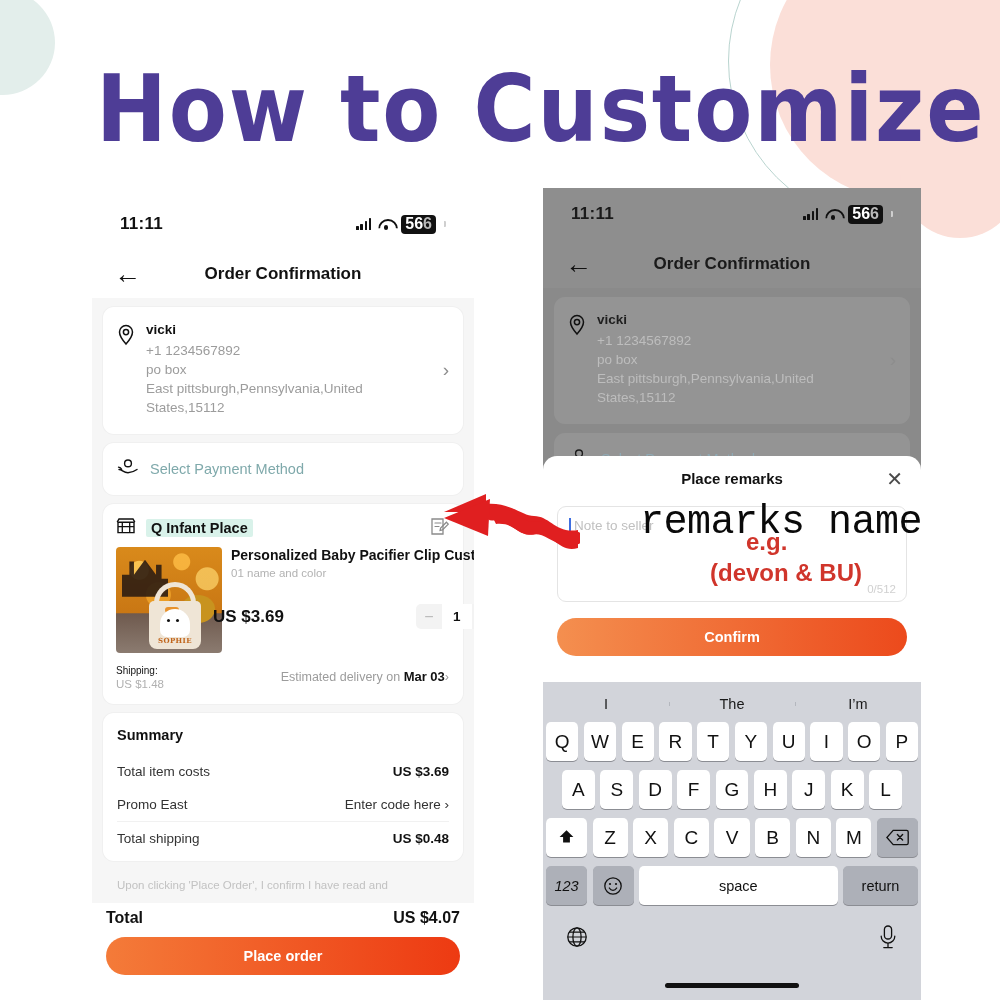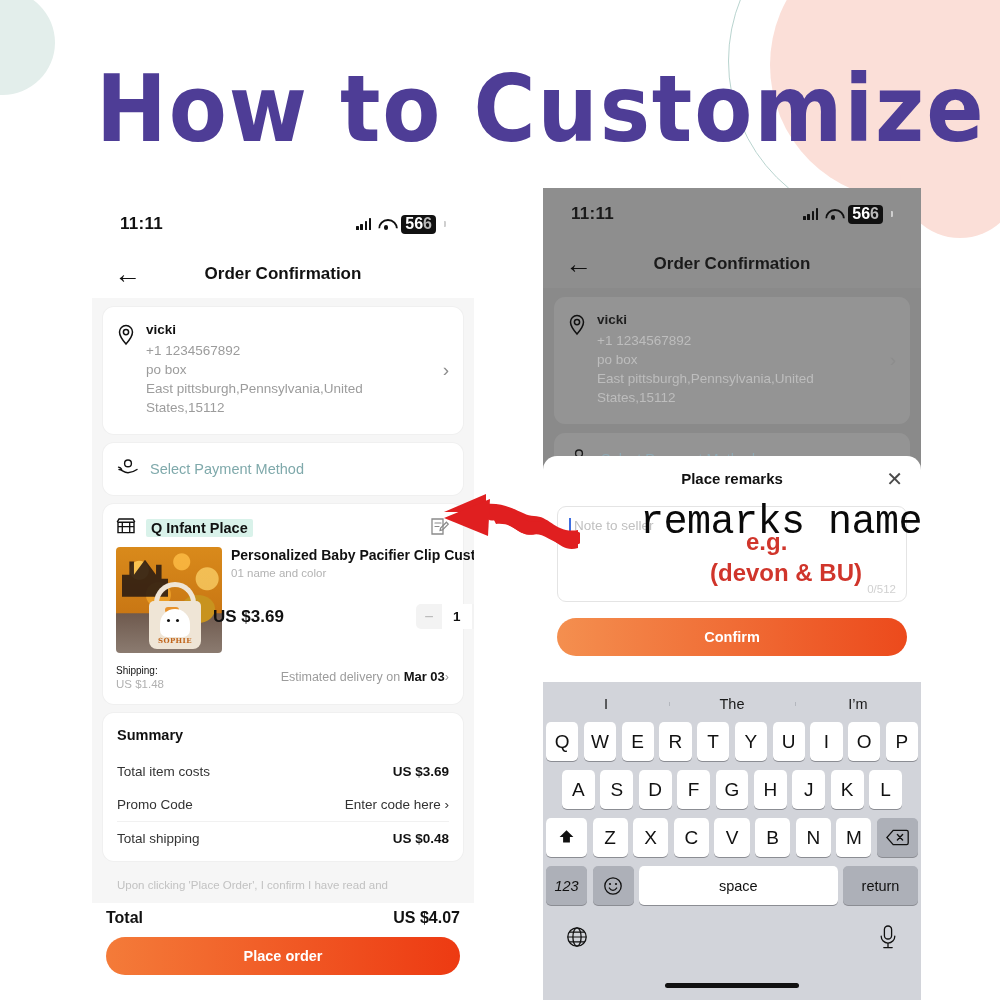--- a/index.html
+++ b/index.html
@@ -434,21 +434,21 @@
       </div>
     </div>
 
     <div class="card summary-card">
       <div class="sum-title">Summary</div>
       <div class="sum-row">
         <span>Total item costs</span>
         <span class="sum-val">US $3.69</span>
       </div>
       <div class="sum-row">
-        <span>Promo Code</span>
+        <span>Promo East</span>
         <span class="sum-val muted">Enter code here ›</span>
       </div>
       <div class="sum-row divided">
         <span>Total shipping</span>
         <span class="sum-val">US $0.48</span>
       </div>
     </div>
 
     <div class="disclaim">Upon clicking 'Place Order', I confirm I have read and</div>
   </div>

